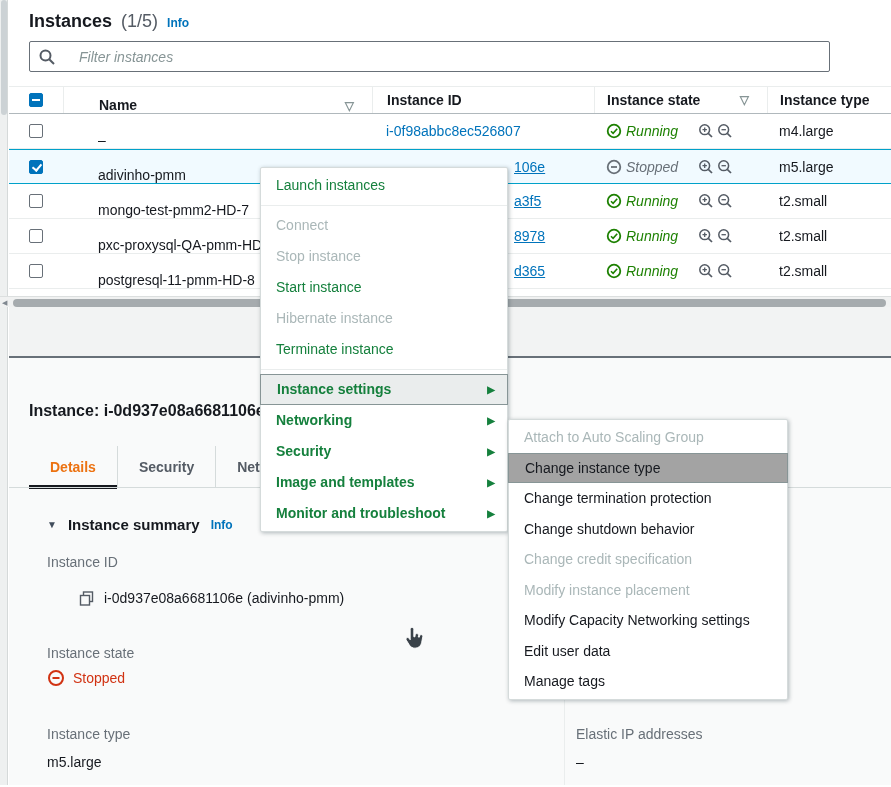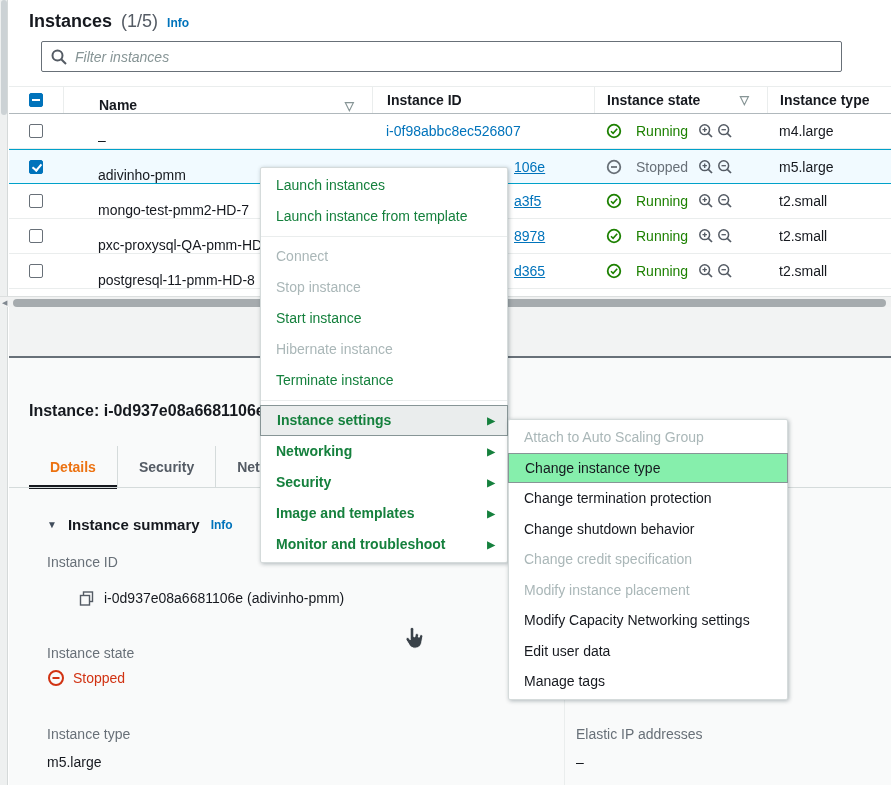--- a/index.html
+++ b/index.html
@@ -9,38 +9,38 @@
   
   .vstrip { position:absolute; left:0; top:0; width:8px; height:787px; background:#eef0f0; border-right:1px solid #d5d9d9; }
   .vthumb { position:absolute; left:1px; top:0; width:6px; height:115px; background:#ccd2d5; border-radius:3px; }
 
   
   .top { position:absolute; left:9px; top:0; width:882px; height:296px; background:#fff; }
   .page-head { display:flex; align-items:baseline; gap:9px; padding:11px 0 0 20px; }
   .title { font-size:18px; font-weight:bold; }
   .count { font-size:18px; color:#545b64; }
   .info-link { font-size:12px; font-weight:bold; color:#0073bb; cursor:pointer; }
-  .search { margin:9px 0 0 32px; width:801px; height:31px; border:1px solid #687078; border-radius:2px; background:#fff; display:flex; align-items:center; padding:0 9px; gap:8px; }
+  .search { margin:9px 0 0 20px; width:801px; height:31px; border:1px solid #687078; border-radius:2px; background:#fff; display:flex; align-items:center; padding:0 9px; gap:24px; }
   .search input { border:none; outline:none; flex:1; font-size:14px; font-style:italic; font-family:"Liberation Sans",sans-serif; color:#16191f; background:transparent; }
   .search input::placeholder { color:#879596; font-style:italic; }
 
   .thead { margin-top:14px; height:28px; display:flex; align-items:center; border-top:1px solid #eaeded; border-bottom:1px solid #b0b8bc; font-weight:bold; }
   .c-cb    { width:54px;  padding-left:20px; display:flex; align-items:center; height:100%; }
   .c-name  { width:309px; padding-left:35px; display:flex; align-items:flex-end; height:100%; }
   .c-id    { width:222px; padding-left:14px; display:flex; align-items:center; height:100%; }
   .c-state { width:173px; padding-left:12px; display:flex; align-items:center; height:100%; }
   .c-type  { flex:1;      padding-left:12px; display:flex; align-items:center; height:100%; }
   .thead .c-name, .thead .c-id, .thead .c-state, .thead .c-type { border-left:1px solid #eaeded; }
   .sort { margin-left:auto; margin-right:18px; color:#879596; font-size:12px; cursor:pointer; }
 
   .trow { height:35px; display:flex; align-items:center; border-bottom:1px solid #eaeded; background:#fff; }
   .trow.selected { background:#f1faff; border-top:1px solid #00a1c9; border-bottom:1px solid #00a1c9; }
   .link { color:#0073bb; cursor:pointer; }
   .id-frag { margin-left:128px;text-decoration:underline; }
-  .state { display:flex; align-items:center; gap:14px; }
+  .state { display:flex; align-items:center; gap:4px;font-style:italic; }
   .state.green { color:#1d8102; }
   .state.gray  { color:#687078; }
   .zoom-icons { margin-left:auto; margin-right:34px; display:flex; gap:3px; }
   .zoom-icons svg { cursor:pointer; }
   .cb { display:inline-block; width:14px; height:14px; border:1px solid #687078; border-radius:2px; background:#fff; position:relative; cursor:pointer; }
   .cb.indet { background:#0073bb; border-color:#0073bb; }
   .cb.indet::after { content:""; position:absolute; left:2px; top:5px; width:8px; height:2px; background:#fff; }
   .cb.checked { background:#0073bb; border-color:#0073bb; }
   .cb.checked::after { content:""; position:absolute; left:4px; top:1px; width:4px; height:7px; border:solid #fff; border-width:0 2px 2px 0; transform:rotate(40deg); }
 
@@ -79,21 +79,21 @@
   .mi { height:31px; line-height:31px; padding-left:15px; font-size:14px; color:#15803d; white-space:nowrap; cursor:pointer; }
   .mi.disabled { color:#aab7b8; cursor:default; }
   .mi.group { font-weight:bold; display:flex; align-items:center; }
   .mi .arrow { margin-left:auto; margin-right:12px; font-size:10px; }
   .mi.active { background:#eaeded; border:1px solid #879596; margin:0 -1px; line-height:29px; padding-left:16px; }
   .mdiv { height:1px; background:#eaeded; margin:4px 0; }
 
   .submenu { position:absolute; left:508px; top:419px; width:280px; background:#fff; border:1px solid #d5dbdb; border-radius:2px; box-shadow:1px 1px 4px rgba(0,28,36,.3); padding:2px 0; z-index:11; }
   .smi { height:30.5px; line-height:30.5px; padding-left:15px; font-size:14px; color:#16191f; white-space:nowrap; cursor:pointer; }
   .smi.disabled { color:#aab7b8; cursor:default; }
-  .smi.active { background:#86efac; border:1px solid #879596; margin:0 -1px; line-height:28.5px; padding-left:16px; }
+  .smi.active { background:#a3a3a3; border:1px solid #879596; margin:0 -1px; line-height:28.5px; padding-left:16px; }
 
   .cursor { position:absolute; left:404px; top:626px; z-index:30; }
 </style>
 </head>
 <body>
 
 <div class="screen">
 
   <div class="vstrip">
       <div class="vthumb"></div>
@@ -364,21 +364,20 @@
     <div class="lbl" style="left:38px; top:368px;">Instance type</div>
     <div class="val" style="left:38px; top:396px;">m5.large</div>
 
     <div class="col-div"></div>
     <div class="lbl" style="left:567px; top:368px;">Elastic IP addresses</div>
     <div class="val" style="left:567px; top:396px;">–</div>
   </div>
 
   <div class="menu">
     <div class="mi">Launch instances</div>
-    <div class="mi">Launch instance from template</div>
     <div class="mdiv"></div>
     <div class="mi disabled">Connect</div>
     <div class="mi disabled">Stop instance</div>
     <div class="mi">Start instance</div>
     <div class="mi disabled">Hibernate instance</div>
     <div class="mi">Terminate instance</div>
     <div class="mdiv"></div>
     <div class="mi group active">
         <span>Instance settings</span>
         <span class="arrow">▶</span>

